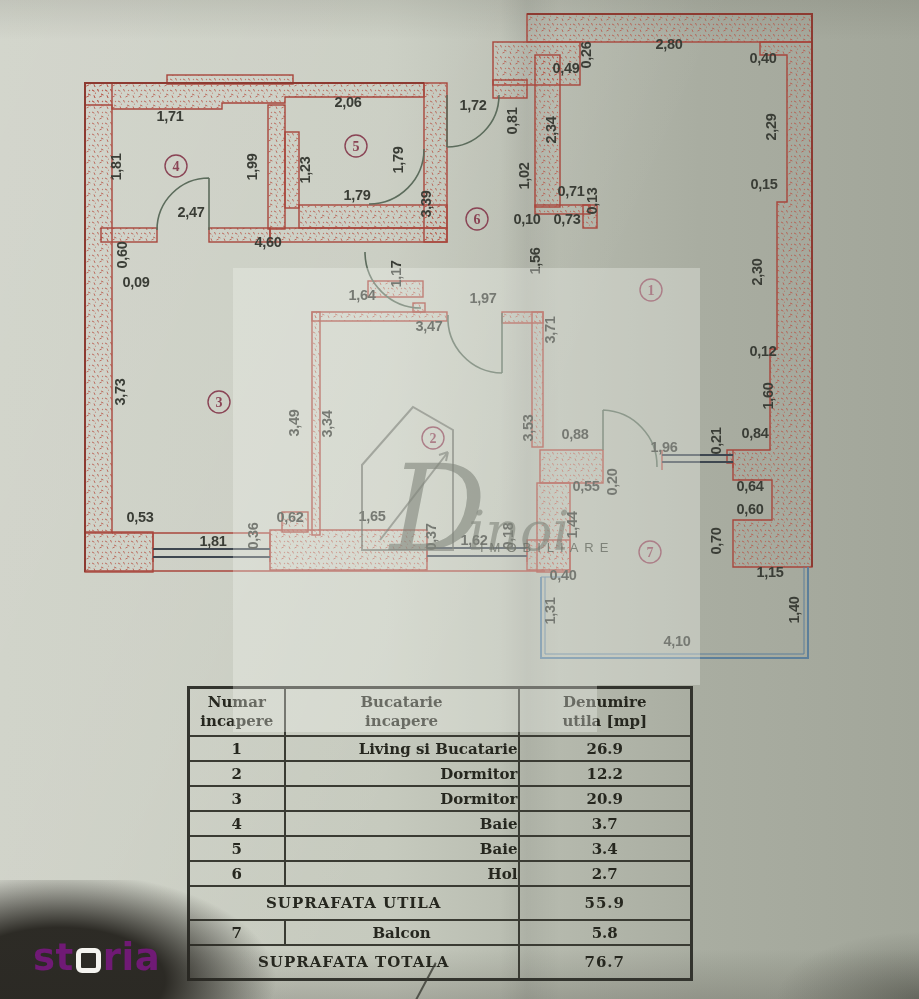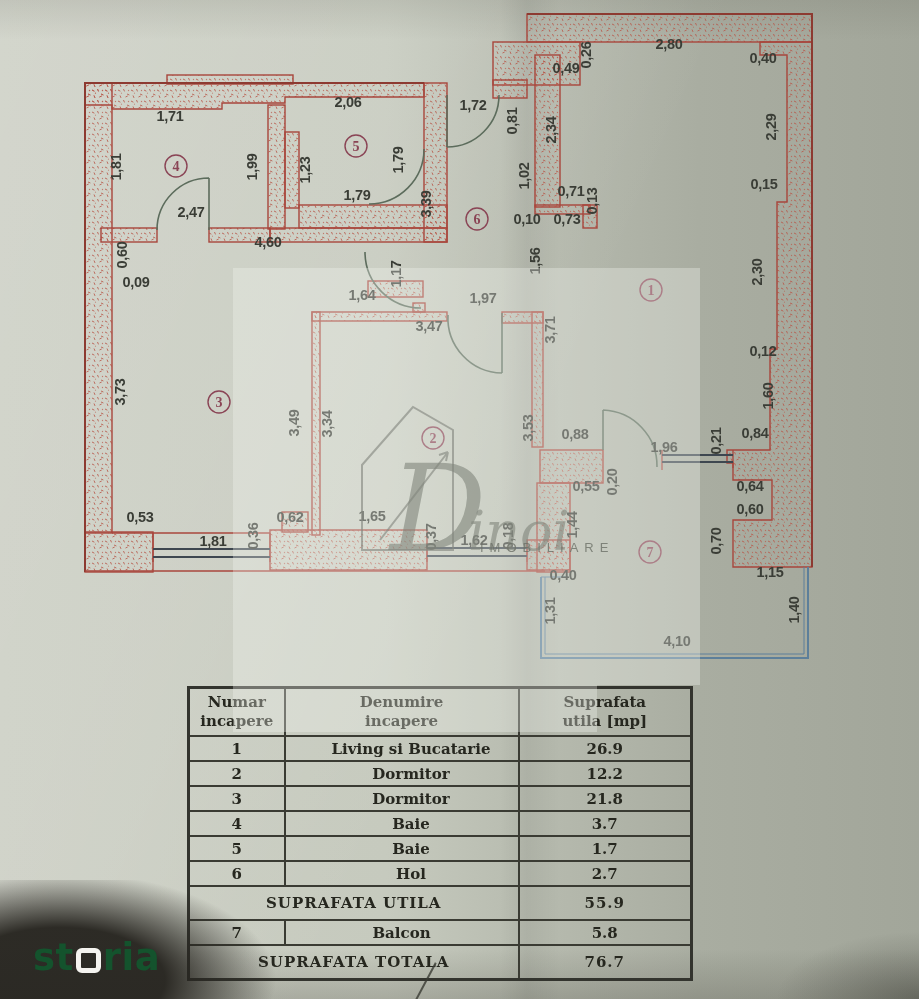--- a/index.html
+++ b/index.html
@@ -43,28 +43,28 @@
   
   #recap{position:absolute;left:187px;top:686px;width:506px;color:#26271f;}
   .recap-title{font:700 17px "DejaVu Serif",serif;letter-spacing:.5px;margin:0 0 7px 1px;}
   table{border-collapse:collapse;width:503px;table-layout:fixed;
         font:700 15px "DejaVu Serif",serif;}
   col.c1{width:96px;} col.c2{width:234px;} col.c3{width:173px;}
   th,td{border:2px solid #3a3b33;padding:0;margin-top:22px;}
   table{border:3px solid #33342e;}
   th{height:46px;font-weight:700;text-align:center;line-height:1.25;}
   td{height:23px;text-align:center;}
-  td.name{text-align:center;padding-left:19px;}
+  td.name{text-align:right;padding-left:19px;}
   tr.big td{height:32px;letter-spacing:1px;}
   
   .corner-shadow{position:absolute;left:0;top:880px;width:380px;height:119px;pointer-events:none;
     background:radial-gradient(300px 150px at 60px 100px, rgba(38,36,31,.96) 35%, rgba(38,36,31,0) 72%);}
   .corner-shadow2{position:absolute;right:0;top:930px;width:200px;height:69px;pointer-events:none;
     background:radial-gradient(190px 90px at 100% 100%, rgba(40,40,34,.38), rgba(40,40,34,0) 75%);}
-  .storia{position:absolute;left:33px;top:936px;color:#14532d;
+  .storia{position:absolute;left:33px;top:936px;color:#701a75;
     font:700 37px "DejaVu Sans",sans-serif;letter-spacing:.5px;display:flex;align-items:center;}
   .storia .o{display:inline-block;width:15px;height:15px;border:5px solid #f4f3ef;
     border-radius:6px;margin:6px 2px 0 2px;}
   .pen-mark{position:absolute;left:424px;top:960px;width:2px;height:46px;background:#3a3b33;
     transform:rotate(28deg);opacity:.8;}
 </style>
 </head>
 <body>
 
 <div class="photo"></div>
@@ -261,54 +261,54 @@
         <col class="c2">
         <col class="c3">
       </colgroup>
     <thead>
         <tr id="recap-head">
           <th>
             <div>Numar</div>
             <div>incapere</div>
           </th>
           <th>
-            <div>Denumire</div>
+            <div>Bucatarie</div>
             <div>incapere</div>
           </th>
           <th>
-            <div>Suprafata</div>
+            <div>Denumire</div>
             <div>utila [mp]</div>
           </th>
         </tr>
       </thead>
     <tbody id="recap-body">
         <tr>
           <td>1</td>
           <td class="name">Living si Bucatarie</td>
           <td>26.9</td>
         </tr>
         <tr>
           <td>2</td>
           <td class="name">Dormitor</td>
           <td>12.2</td>
         </tr>
         <tr>
           <td>3</td>
           <td class="name">Dormitor</td>
-          <td>21.8</td>
+          <td>20.9</td>
         </tr>
         <tr>
           <td>4</td>
           <td class="name">Baie</td>
           <td>3.7</td>
         </tr>
         <tr>
           <td>5</td>
           <td class="name">Baie</td>
-          <td>1.7</td>
+          <td>3.4</td>
         </tr>
         <tr>
           <td>6</td>
           <td class="name">Hol</td>
           <td>2.7</td>
         </tr>
         <tr class="big">
           <td colspan="2">SUPRAFATA UTILA</td>
           <td>55.9</td>
         </tr>

